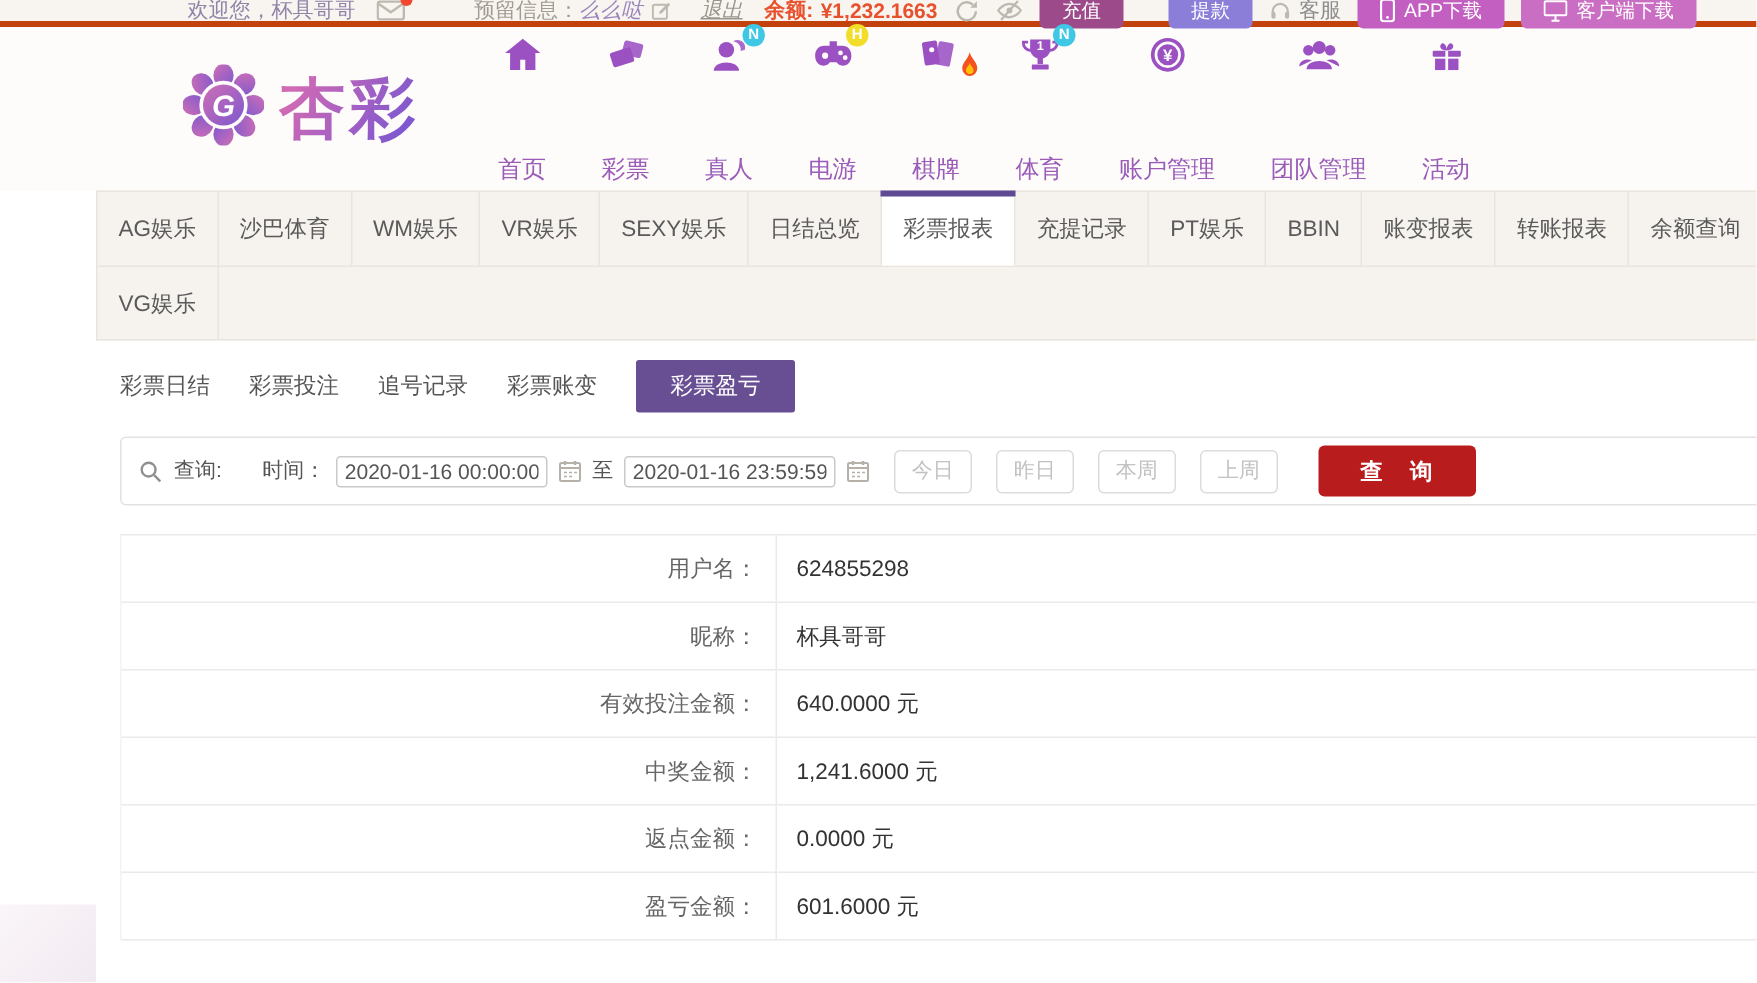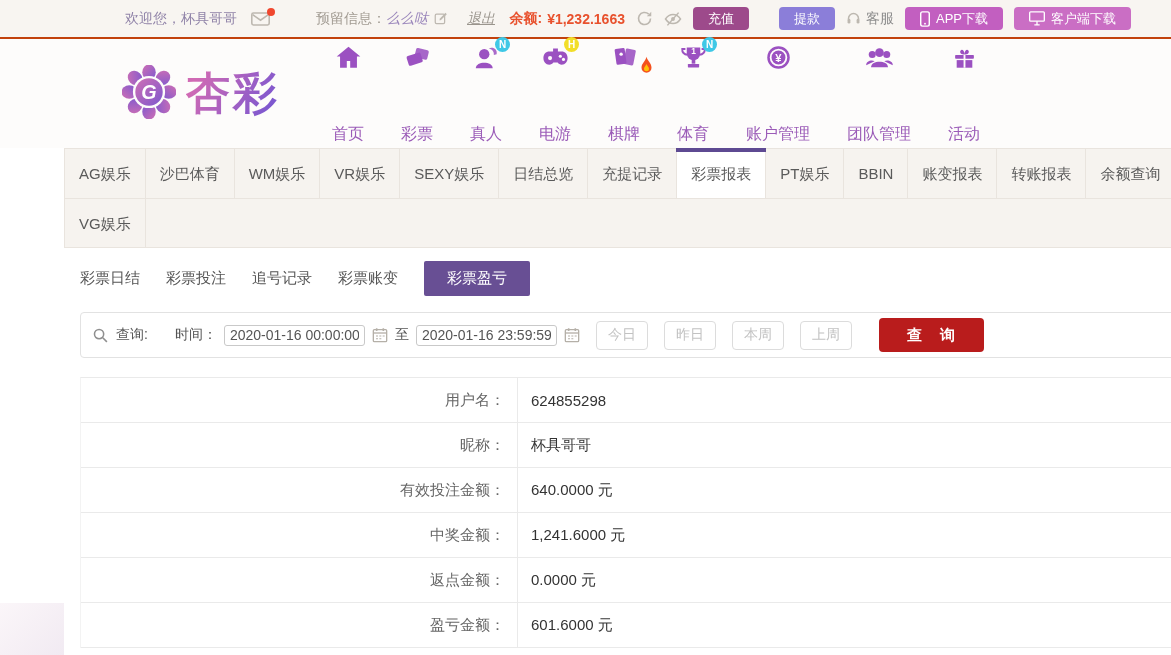--- a/index.html
+++ b/index.html
@@ -1,21 +1,21 @@
 <!DOCTYPE html>
 <html><head>
 <meta charset="utf-8">
 <style>
   * { margin:0; padding:0; box-sizing:border-box; }
   html,body { width:1171px; height:655px; overflow:hidden; background:#fff;
     font-family:"Liberation Sans","DejaVu Sans",sans-serif; position:relative; }
   a { text-decoration:none; }
 
   
-  .topbar { height:39px; background:#f8f5f1; border-bottom:2px solid #c2410c;
+  .topbar { height:18px; background:#f8f5f1; border-bottom:4px solid #c2410c;
     display:flex; align-items:center; font-size:14px; }
   .tb-left { display:flex; align-items:center; margin-left:125px; }
   .welcome { color:#9083a8; }
   .icon-btn { color:#bdb8b0; display:inline-flex; align-items:center; cursor:pointer; }
   .mail { position:relative; margin:0 16px 0 14px; }
   .dot { position:absolute; top:-4px; right:-5px; width:8px; height:8px;
     background:#f0472e; border-radius:50%; }
   .msg-label { color:#a19b92;margin-left:30px; }
   .msg-value { color:#9a86bb; font-style:italic; }
   .edit { margin:0 6px; }
@@ -307,22 +307,22 @@
 </div>
 
 <div class="tabbar">
   <div class="trow">
     <div class="tcell">AG娱乐</div>
     <div class="tcell">沙巴体育</div>
     <div class="tcell">WM娱乐</div>
     <div class="tcell">VR娱乐</div>
     <div class="tcell">SEXY娱乐</div>
     <div class="tcell">日结总览</div>
+    <div class="tcell active">彩票报表</div>
     <div class="tcell">充提记录</div>
-    <div class="tcell active">彩票报表</div>
     <div class="tcell">PT娱乐</div>
     <div class="tcell">BBIN</div>
     <div class="tcell">账变报表</div>
     <div class="tcell">转账报表</div>
     <div class="tcell">余额查询</div>
   </div>
   <div class="trow">
     <div class="tcell">VG娱乐</div>
   </div>
 </div>

